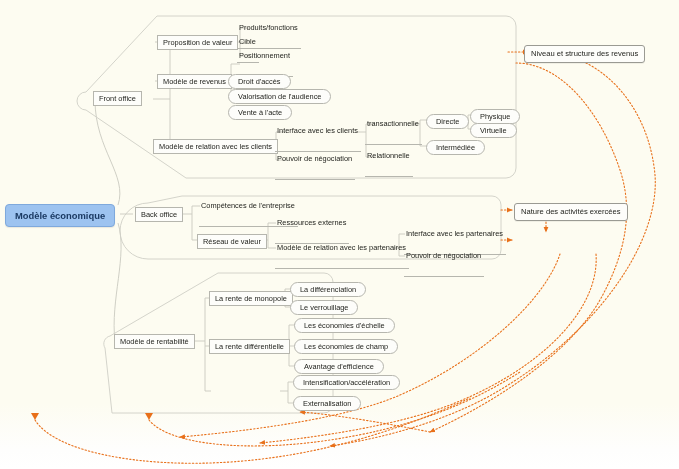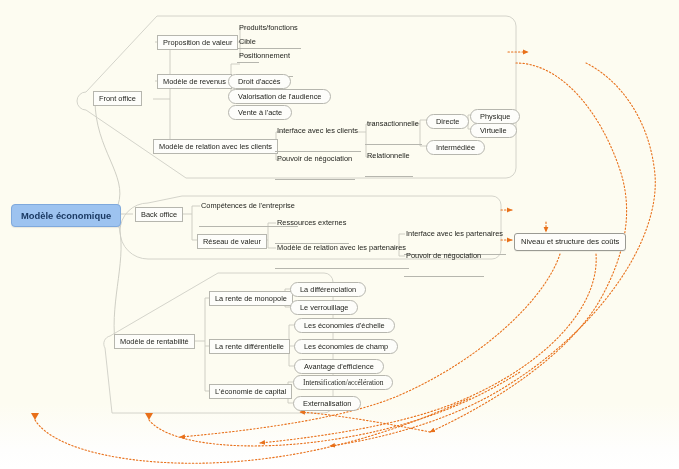--- a/index.html
+++ b/index.html
@@ -12,21 +12,21 @@
   }
   #stage{position:absolute;left:0;top:0;width:679px;height:469px;
          background:linear-gradient(to bottom,#fdfcf1 0%,#fdfcf1 86%,#fefefd 96%,#ffffff 100%);}
   svg.layer{position:absolute;left:0;top:0;width:679px;height:469px;}
   .node{position:absolute;box-sizing:border-box;white-space:nowrap;
         font-size:7.4px;color:#23241f;line-height:1;}
   
   .root{
     background:#9dc3f0;border:1px solid #7fa9dc;border-radius:4px;
     color:#1b3a63;font-weight:bold;font-size:9.4px;
-    padding:6px 9px;box-shadow:0 1px 1px rgba(0,0,0,.08);margin-left:6px;
+    padding:6px 9px;box-shadow:0 1px 1px rgba(0,0,0,.08);
   }
   
   .rr{
     background:#fdfdfa;border:1px solid #b6b6ae;border-radius:0;
     padding:3px 5px;
   }
   
   .pill{
     background:#fdfdfa;border:1px solid #b6b6ae;border-radius:999px;
     padding:3px 9px;
@@ -207,19 +207,19 @@
 
   <div class="node rr" style="left:209px;top:291px;">La rente de monopole</div>
   <div class="node pill" style="left:290px;top:282px;">La différenciation</div>
   <div class="node pill" style="left:290px;top:300px;">Le verrouillage</div>
 
   <div class="node rr" style="left:209px;top:339px;">La rente différentielle</div>
   <div class="node pill" style="left:294px;top:318px;">Les économies d'échelle</div>
   <div class="node pill" style="left:294px;top:339px;">Les économies de champ</div>
   <div class="node pill" style="left:294px;top:359px;">Avantage d'efficience</div>
 
-  <div class="node rr" style="left:209px;top:384px;">L'économie de capital</div>
-  <div class="node pill" style="left:293px;top:375px;font-family:Liberation Serif, serif;">Intensification/accélération</div>
+  <div class="node pill" style="left:293px;top:375px;">Intensification/accélération</div>
   <div class="node pill" style="left:293px;top:396px;">Externalisation</div>
 
-  <div class="node out" style="left:514px;top:233px;">Niveau et structure des coûts</div>
+  <div class="node out" style="left:524px;top:45px;">Niveau et structure des revenus</div>
+  <div class="node out" style="left:514px;top:203px;">Nature des activités exercées</div>
 
 </div>
 
 </body></html>

